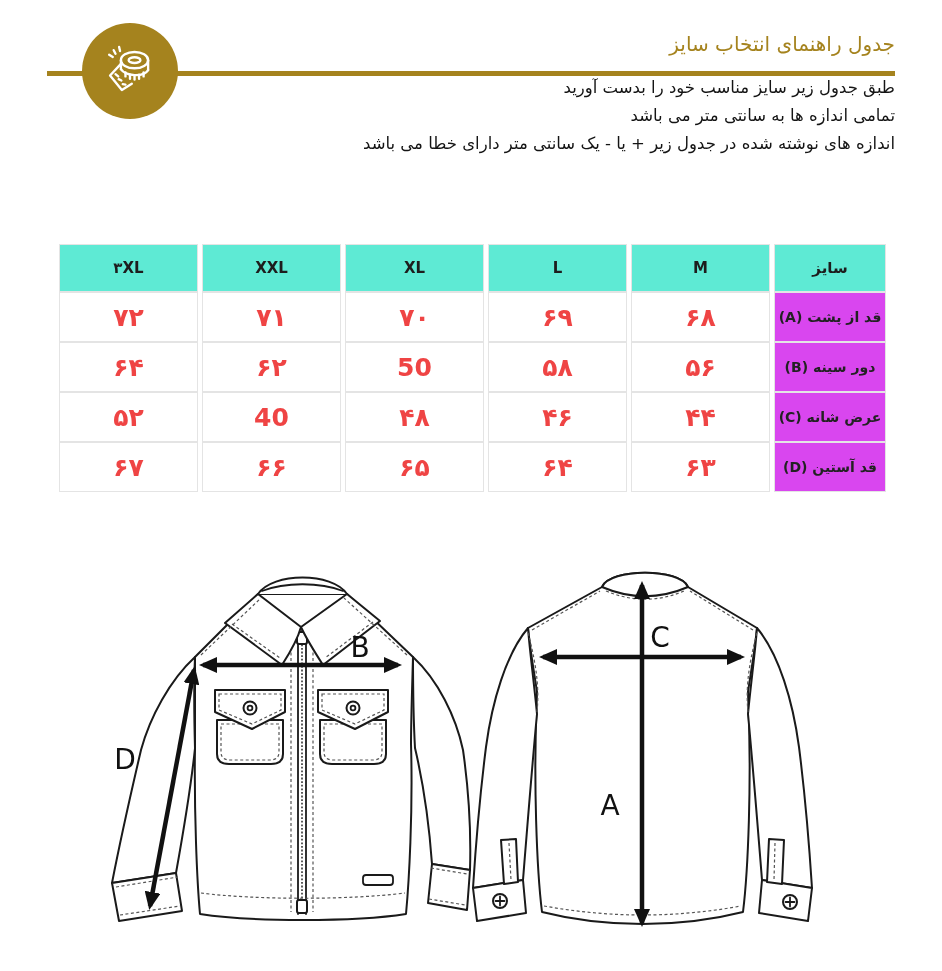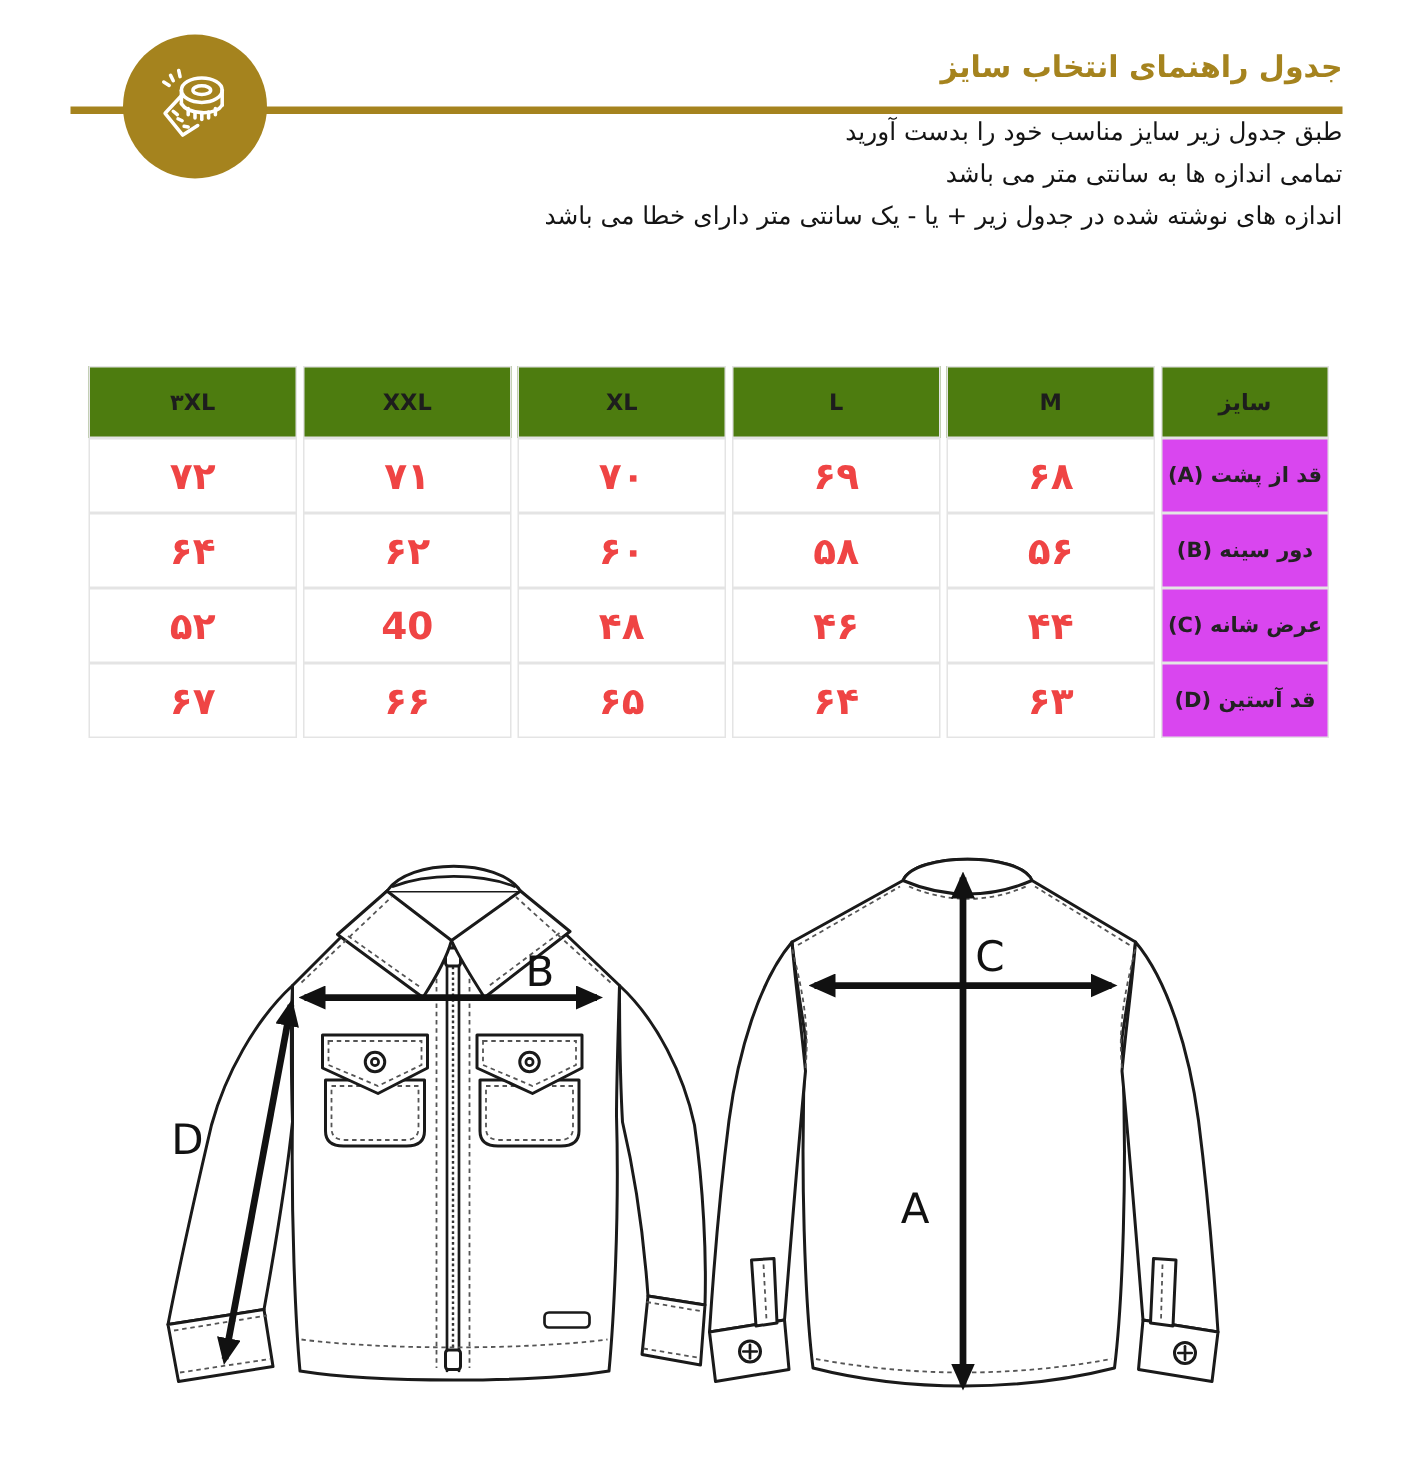--- a/index.html
+++ b/index.html
@@ -2,30 +2,30 @@
 <html lang="fa"><head>
 <meta charset="utf-8">
 <style>
   html,body{margin:0;padding:0;background:#fff;}
   .page{position:relative;width:942px;height:971px;background:#fff;overflow:hidden;
         font-family:"DejaVu Sans",sans-serif;}
   
   .accent-line{position:absolute;left:47px;top:71px;width:848px;height:5px;background:#A5831E;}
   .icon-circle{position:absolute;left:82px;top:23px;width:96px;height:96px;border-radius:50%;
                background:#A5831E;display:flex;align-items:center;justify-content:center;z-index:2;}
-  .page-title{position:absolute;top:32px;right:47px;direction:rtl;font-size:20px;font-weight:bold;
+  .page-title{position:absolute;top:32px;right:47px;direction:rtl;font-size:20px;font-weight:normal;
               color:#A5831E;}
   
   .instructions{position:absolute;top:74px;right:47px;direction:rtl;text-align:right;
                 font-size:16.5px;line-height:28px;color:#141414;}
   
   .table-wrap{position:absolute;top:244px;left:55px;width:835px;}
   table.size{width:100%;border-collapse:separate;border-spacing:4px 0;table-layout:fixed;direction:rtl;}
   table.size th,table.size td{border:1px solid #e4e4e4;text-align:center;vertical-align:middle;padding:0;}
-  table.size th{height:46px;background:#4d7c0f;font-size:15px;font-weight:600;color:#1d1d1d;}
+  table.size th{height:46px;background:#5eead4;font-size:15px;font-weight:600;color:#1d1d1d;}
   table.size td{height:48px;background:#fff;font-size:25px;font-weight:600;color:#ef4444;}
   table.size td.rowlabel{background:#d946ef;font-size:14px;font-weight:600;color:#222;}
   
   .diagrams{position:absolute;top:562px;left:0;width:942px;height:400px;}
   .svg-front{position:absolute;left:95px;top:0;}
   .svg-back{position:absolute;left:460px;top:0;}
   .ol{fill:#fff;stroke:#1a1a1a;stroke-width:2;stroke-linejoin:round;}
   .ln{fill:none;stroke:#1a1a1a;stroke-width:1.8;stroke-linecap:round;}
   .st{fill:none;stroke:#555;stroke-width:1.2;stroke-dasharray:3 2.5;}
   .zt{fill:none;stroke:#333;stroke-width:1.6;stroke-dasharray:1.8 1.8;}
@@ -94,21 +94,21 @@
           <td>۶۸</td>
           <td>۶۹</td>
           <td>۷۰</td>
           <td>۷۱</td>
           <td>۷۲</td>
         </tr>
         <tr>
           <td class="rowlabel">دور سینه (B)</td>
           <td>۵۶</td>
           <td>۵۸</td>
-          <td>۶۰</td>
+          <td>50</td>
           <td>۶۲</td>
           <td>۶۴</td>
         </tr>
         <tr>
           <td class="rowlabel">عرض شانه (C)</td>
           <td>۴۴</td>
           <td>۴۶</td>
           <td>۴۸</td>
           <td>40</td>
           <td>۵۲</td>

